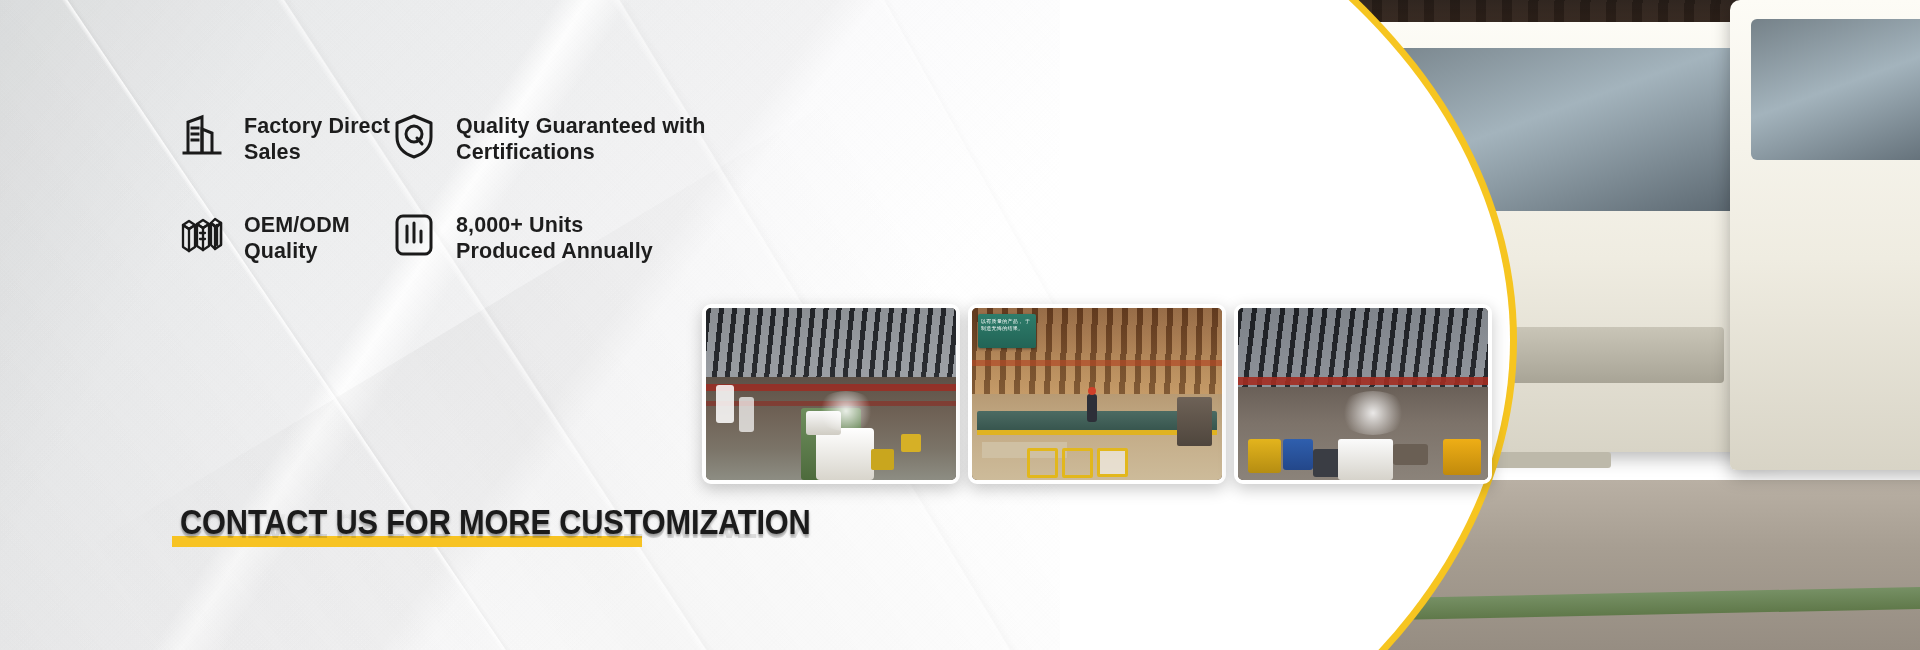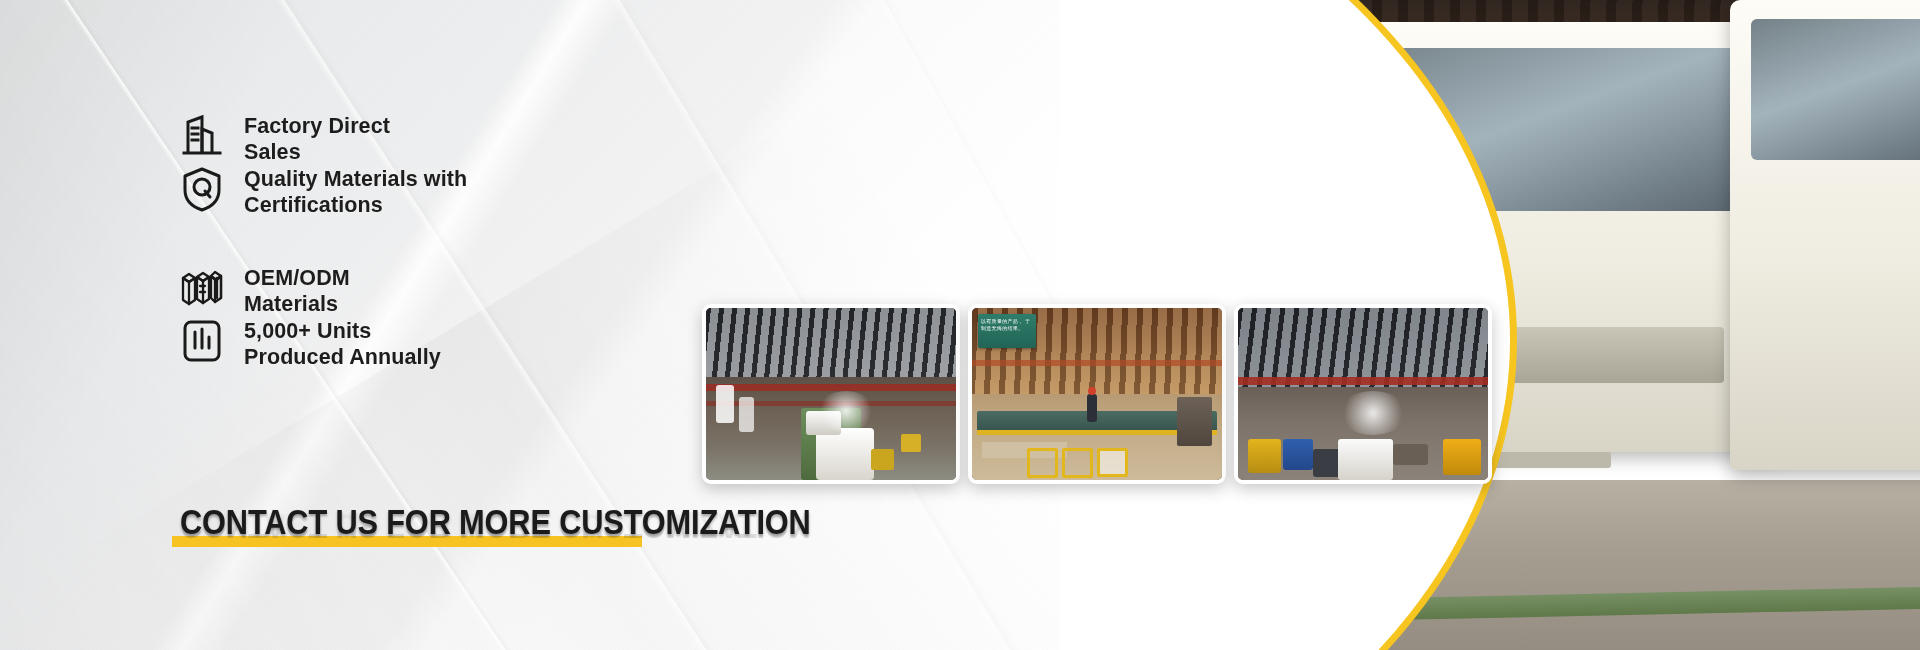--- a/index.html
+++ b/index.html
@@ -67,21 +67,21 @@
   .cab .step{position:absolute;left:14%;bottom:-14px;width:40%;height:14px;background:#bdb9aa;border-radius:3px;}
 
   
   .curve-cover{position:absolute;top:-240px;left:-860px;width:1700px;height:1160px;
     background:#ffffff;border-radius:50%;}
   .curve-yellow{position:absolute;top:-247px;left:-867px;width:1714px;height:1174px;
     background:#f6c520;border-radius:50%;}
 
   
   .features{position:absolute;left:178px;top:112px;width:620px;}
-  .feat-row{display:flex;margin-bottom:46px;flex-direction:column;}
+  .feat-row{display:flex;margin-bottom:46px;}
   .feat{display:flex;align-items:flex-start;}
   .feat-1{width:212px;}
   .feat-2{width:auto;}
   .ficon{width:48px;height:48px;flex:0 0 48px;margin-right:18px;color:#1a1a1a;}
   .ficon svg{width:48px;height:48px;display:block;}
   .ftext{font-size:21.5px;line-height:26px;font-weight:bold;color:#1d1d1d;letter-spacing:.1px;
     white-space:pre-line;padding-top:1px;}
 
   
   .contact{position:absolute;left:172px;top:500px;width:560px;height:70px;}
@@ -199,21 +199,21 @@
       </div>
 
       <div class="feat feat-2">
         <span class="ficon">
           <svg viewBox="0 0 48 48" fill="none" stroke="#1a1a1a" stroke-width="3" stroke-linecap="round" stroke-linejoin="round">
             <path d="M24 4 41 11v14c0 11-8 17-17 20C15 42 7 36 7 25V11z"></path>
             <circle cx="24" cy="22" r="8"></circle>
             <path d="M27 26l5 6"></path>
           </svg>
         </span>
-        <span class="ftext">Quality Materials with
+        <span class="ftext">Quality Guaranteed with
 Certifications</span>
       </div>
     </div>
 
     <div class="feat-row">
       <div class="feat feat-1">
         <span class="ficon">
           <svg viewBox="0 0 48 48" fill="none" stroke="#1a1a1a" stroke-width="2.3" stroke-linecap="round" stroke-linejoin="round">
             <path d="M5 14v22l6 4V18z"></path>
               <path d="M5 14l6-4 6 4-6 4z"></path>
@@ -222,31 +222,31 @@
               <path d="M19 13l6-4 6 4-6 4z"></path>
             <path d="M25 17l6-4v22l-6 4"></path>
             <path d="M22 22h5M22 28h5"></path>
             <path d="M33 12v22l4 4V16z"></path>
               <path d="M33 12l4-4 6 4-4 4z"></path>
             <path d="M37 16l6-4v22l-6 4"></path>
             <path d="M39 14v20M43 12v22"></path>
           </svg>
         </span>
         <span class="ftext">OEM/ODM
-Materials</span>
+Quality</span>
       </div>
 
       <div class="feat feat-2">
         <span class="ficon">
           <svg viewBox="0 0 48 48" fill="none" stroke="#1a1a1a" stroke-width="3" stroke-linecap="round" stroke-linejoin="round">
             <rect x="7" y="5" width="34" height="38" rx="6"></rect>
             <path d="M17 15v16M24 12v19M31 20v11"></path>
           </svg>
         </span>
-        <span class="ftext">5,000+ Units
+        <span class="ftext">8,000+ Units
 Produced Annually</span>
       </div>
     </div>
 
   </div>
 
   <div class="contact">
     <div class="contact-underline"></div>
     <div class="contact-reflect">CONTACT US FOR MORE CUSTOMIZATION</div>
     <div class="contact-text">CONTACT US FOR MORE CUSTOMIZATION</div>

